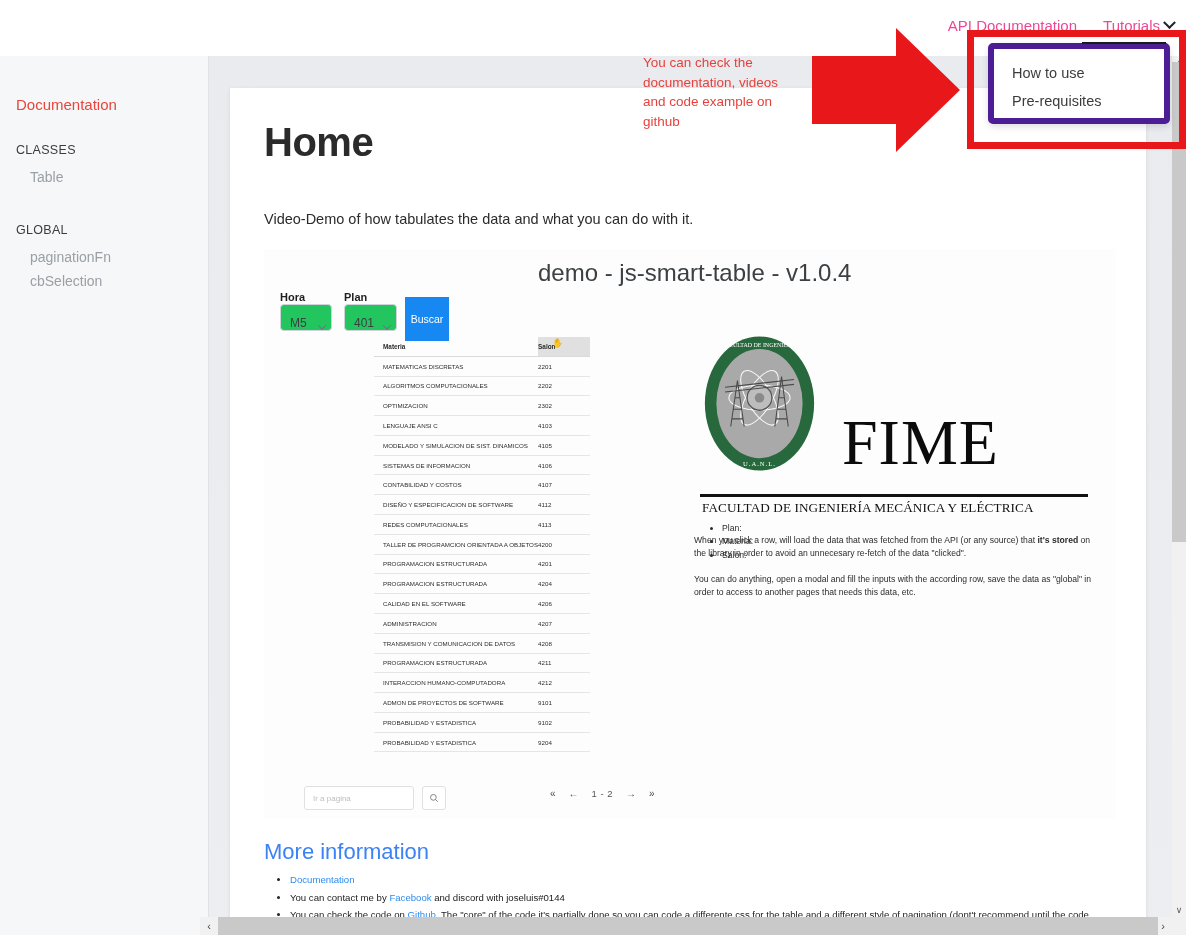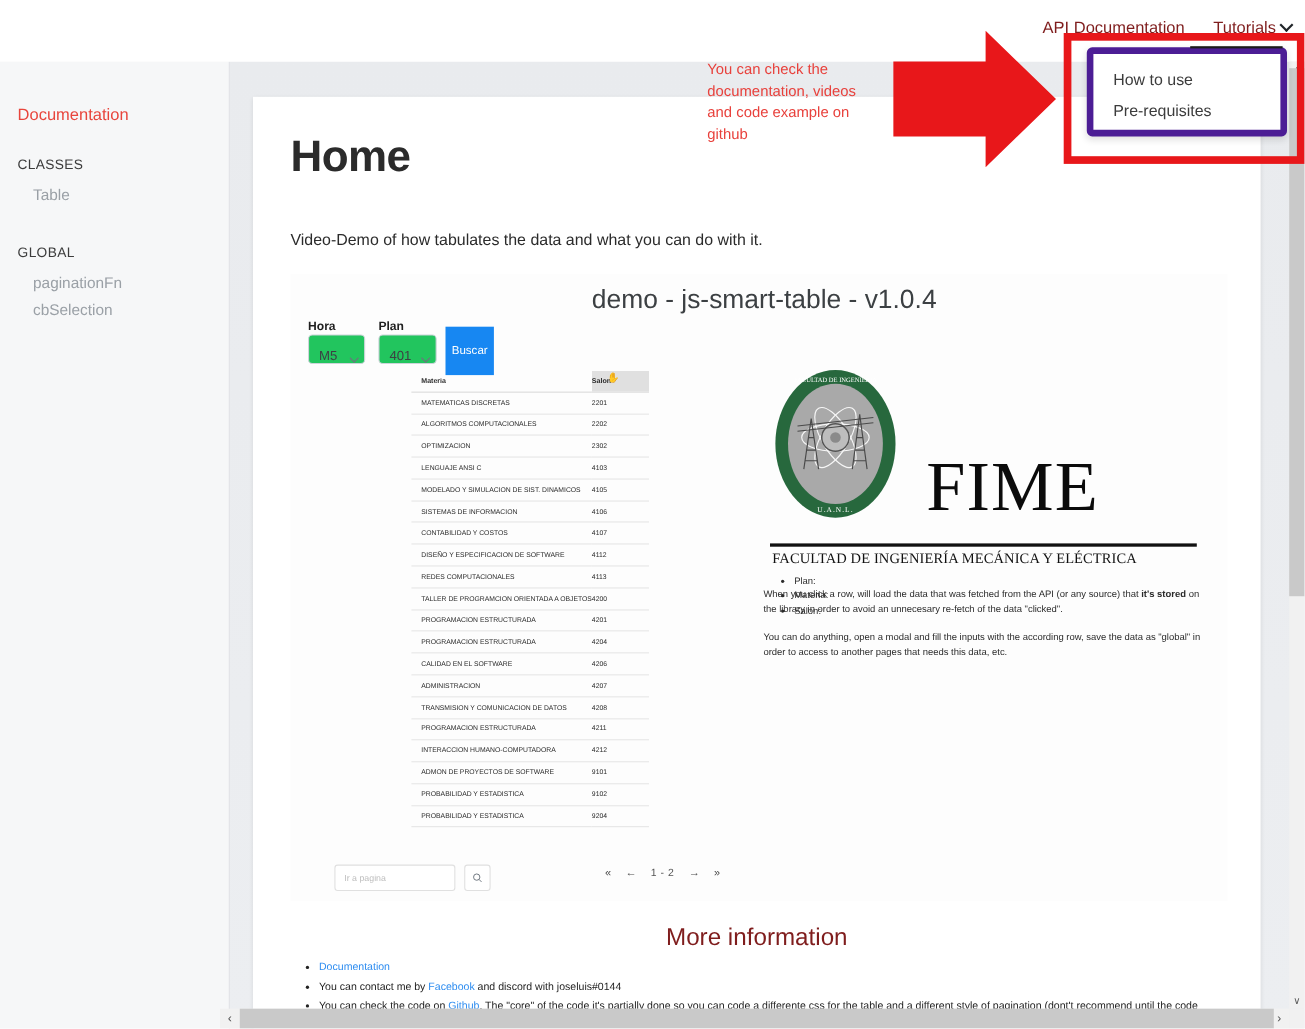--- a/index.html
+++ b/index.html
@@ -15,21 +15,21 @@
   
   .topnav {
     position: absolute; left: 0; top: 0; width: 1186px; height: 56px;
     background: #ffffff; z-index: 5;
   }
   .nav-links {
     position: absolute; right: 12px; top: 17px;
     display: flex; align-items: center; gap: 26px;
     font-size: 15px; color: #212529;
   }
-  .nav-link { color: #7f1d1d; cursor: pointer; white-space: nowrap; }
+  .nav-link { color: #ec4899; cursor: pointer; white-space: nowrap; }
   .nav-link.with-caret { display: flex; align-items: center; gap: 5px; }
   .caret {
     display: inline-block; width: 9px; height: 9px;
     border-right: 2px solid #212529; border-bottom: 2px solid #212529;
     transform: rotate(45deg) translate(-2px,-2px);
   }
 
   
   .dropdown {
     position: absolute; left: 988px; top: 43px; width: 182px; height: 81px;
@@ -167,21 +167,21 @@
   }
   .fime-list { position: absolute; left: 16px; top: 188px; margin: 0; padding-left: 14px; }
   .fime-list li { font-size: 8.6px; color: #2c2c2c; line-height: 1.55; }
 
   .demo-paras { position: absolute; left: 430px; top: 285px; width: 400px; }
   .demo-paras p { margin: 0 0 13px 0; font-size: 8.6px; color: #2b2b2b; line-height: 1.5; }
   .demo-paras b { font-weight: bold; }
 
   
   h2.more-title {
-    margin: 20px 0 6px 0; font-size: 22px; font-weight: 400; color: #7f1d1d; text-align: center;
+    margin: 20px 0 6px 0; font-size: 22px; font-weight: 400; color: #3b82f6;
   }
   ul.more-list { margin: 0; padding-left: 26px; }
   ul.more-list li { font-size: 9.6px; color: #222; line-height: 1.85; white-space: nowrap; }
   ul.more-list a { color: #2d8cf0; text-decoration: none; cursor: pointer; }
 
   
   .annot-text {
     position: absolute; left: 643px; top: 53px; width: 160px;
     font-size: 13.5px; line-height: 1.45; color: #e8413c; z-index: 9;
   }

